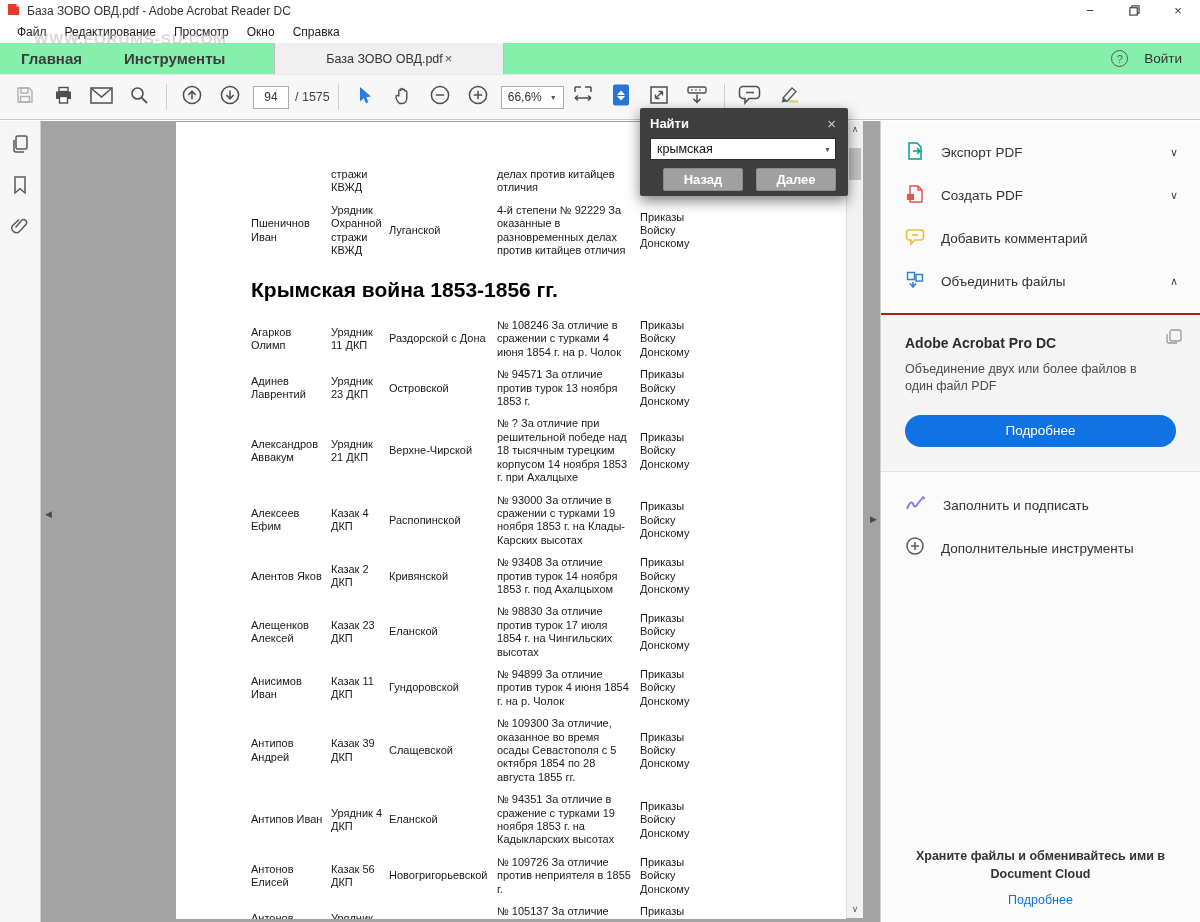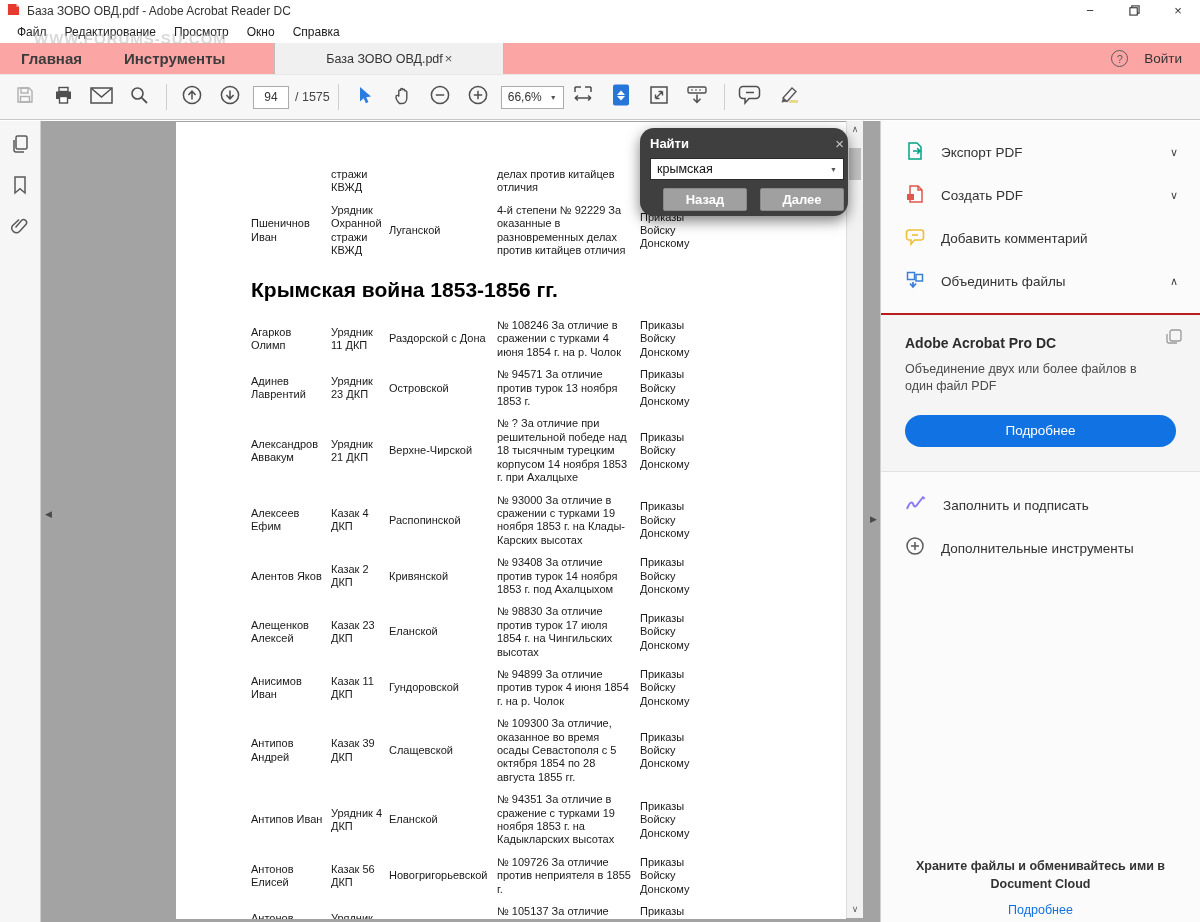--- a/index.html
+++ b/index.html
@@ -11,21 +11,21 @@
   .titlebar { left:0; top:0; width:1200px; height:21px; background:#ffffff; display:flex; align-items:center; padding-left:7px; }
   .titlebar .wtitle { font-size:12px; color:#333; margin-left:7px; }
   .winctrls { position:absolute; right:0; top:0; height:21px; display:flex; }
   .winbtn { width:44px; height:21px; display:flex; align-items:center; justify-content:center; color:#333; font-size:13px; }
   .winbtn svg { display:block; }
 
   .menubar { left:0; top:21px; width:1200px; height:22px; background:#ffffff; display:flex; align-items:center; padding-left:8px; }
   .menu-item { font-size:12px; color:#222; padding:3px 9px; }
   .watermark { left:34px; top:30px; z-index:60; font-size:15px; font-weight:bold; letter-spacing:1px; color:rgba(185,185,185,0.55); pointer-events:none; }
 
-  .tabbar { left:0; top:43px; width:1200px; height:31px; background:#fca5a5; display:flex; align-items:stretch; }
+  .tabbar { left:0; top:43px; width:1200px; height:31px; background:#86efac; display:flex; align-items:stretch; }
   .tab-static { display:flex; align-items:center; padding:0 21px; font-size:15px; font-weight:bold; color:#3c3c3c; }
   .tab-doc { display:flex; align-items:center; gap:2px; background:#f0f0f0; border-left:1px solid #bdbdbd; border-right:1px solid #bdbdbd; padding:0 18px; margin-left:28px; font-size:12.5px; color:#333; min-width:230px; justify-content:center; }
   .tab-close { color:#555; font-size:13px; }
   .tabbar-right { margin-left:auto; display:flex; align-items:center; gap:16px; padding-right:18px; }
   .help-circle { width:17px; height:17px; border:1.4px solid #5a5a5a; border-radius:50%; color:#5a5a5a; font-size:11px; display:flex; align-items:center; justify-content:center; }
   .signin { font-size:13.5px; color:#333; }
 
   
   .toolbar { left:0; top:74px; width:1200px; height:46px; background:#f7f7f7; border-bottom:1px solid #c9c9c9; border-top:1px solid #e8e8e8; display:flex; align-items:center; padding-left:10px; }
   .tbtn { height:34px; min-width:30px; display:flex; align-items:center; justify-content:center; margin-right:8px; border-radius:2px; }
@@ -49,40 +49,40 @@
   .c4 { width:143px; padding-right:6px; flex:none; }
   .c5 { width:70px; flex:none; }
   .doc-heading { font-size:21px; font-weight:bold; margin:20px 0 16px 0; color:#000; }
 
   .vscroll { position:absolute; left:805px; top:0; width:17px; height:797px; background:#f2f2f2; border-left:1px solid #dcdcdc; }
   .vs-arrow { position:absolute; left:0; width:16px; text-align:center; color:#606060; font-size:9px; }
   .vs-thumb { position:absolute; left:2px; top:27px; width:12px; height:32px; background:#c2c2c2; }
   .panel-handle { position:absolute; font-size:9px; color:#4a4a4a; }
 
   
-  .find-dialog { left:640px; top:128px; width:208px; height:88px; background:#3f3f3f; z-index:40; box-shadow:0 5px 14px rgba(0,0,0,0.5); border-radius:14px; padding:7px 4px 0 10px; }
+  .find-dialog { left:640px; top:108px; width:208px; height:88px; background:#3f3f3f; z-index:40; box-shadow:0 5px 14px rgba(0,0,0,0.5); border-radius:2px; padding:7px 12px 0 10px; }
   .find-head { display:flex; justify-content:space-between; align-items:center; }
   .find-title { color:#fff; font-size:13px; font-weight:bold; }
   .find-x { color:#c9c9c9; font-size:15px; }
   .find-field { margin-top:6px; height:22px; background:#fff; display:flex; align-items:center; border:1px solid #2a2a2a; }
   .find-field input { flex:1; border:0; outline:none; font-size:12.5px; color:#111; padding:0 6px; font-family:"Liberation Sans",sans-serif; background:transparent; }
   .find-btns { display:flex; justify-content:space-between; margin-top:8px; }
   .find-btn { width:88px; height:23px; background:#a0a0a0; border:1px solid #8a8a8a; border-radius:2px; color:#fff; font-size:13px; font-weight:bold; display:flex; align-items:center; justify-content:center;margin-left:13px; }
 
   
   .rightpanel { left:880px; top:121px; width:320px; height:801px; background:#fbfbfb; border-left:1px solid #cfcfcf; }
   .rp-item { display:flex; align-items:center; height:43px; padding:0 22px 0 24px; gap:16px; }
   .rp-label { font-size:13.5px; color:#323232; flex:1; }
   .rp-chevron { font-size:11px; color:#444; }
   .promo { background:#f5f5f5; border-top:2px solid #b91c1c; border-bottom:1px solid #e2e2e2; margin-top:10px; padding:20px 24px 24px 24px; position:relative; }
   .promo-title { font-size:14px; font-weight:bold; color:#2d2d2d; }
   .promo-desc { font-size:12.5px; color:#4a4a4a; margin-top:10px; line-height:1.35; width:250px; }
   .promo-btn { margin-top:20px; height:32px; background:#1172e3; border-radius:16px; color:#fff; font-size:13.5px; display:flex; align-items:center; justify-content:center; }
   .promo-minicon { position:absolute; right:16px; top:14px; }
-  .rp-footer { position:absolute; left:0; bottom:4px; width:100%; text-align:center; }
+  .rp-footer { position:absolute; left:0; bottom:14px; width:100%; text-align:center; }
   .rp-footer .ftext { font-size:12.5px; font-weight:bold; color:#333; line-height:1.4; width:270px; margin:0 auto; }
   .rp-footer .flink { display:inline-block; margin-top:10px; font-size:12.5px; color:#1172e3; }
 </style>
 </head>
 <body>
 
 <div class="abs titlebar">
   <span>
     <svg width="13" height="13" viewBox="0 0 14 14">
         <path d="M1 1 h9 l3 3 v9 h-12 z" fill="#e63a2e"></path>

